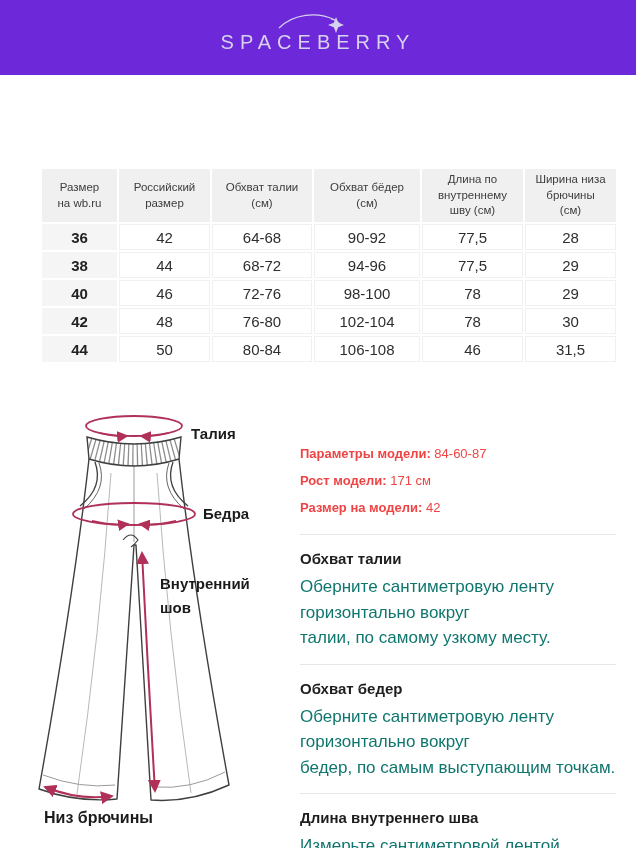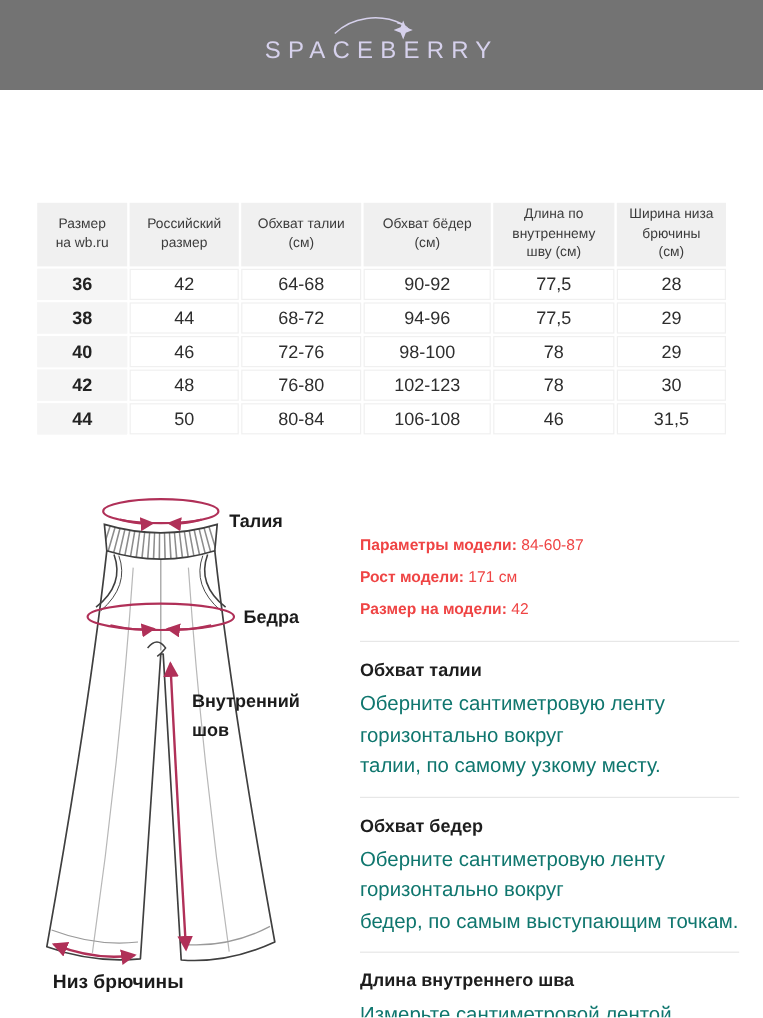--- a/index.html
+++ b/index.html
@@ -9,34 +9,34 @@
     width: 636px; height: 848px;
     background: #ffffff;
     font-family: "Liberation Sans", sans-serif;
     overflow: hidden;
     margin: 0 auto;
   }
   
   .banner {
     position: absolute; left: 0; top: 0;
     width: 636px; height: 75px;
-    background: #737373;
+    background: #6d28d9;
     display: flex; align-items: center; justify-content: center;
   }
   .logo { position: relative; display: inline-block; padding-top: 10px; }
   .logo-text {
     color: #d6d1ec;
     font-size: 20px;
     letter-spacing: 6px;
     font-weight: 400;
   }
   .comet { position: absolute; left: 52px; top: -10px; width: 80px; height: 26px; }
   
   .size-table {
-    position: absolute; left: 29px; top: 167px;
+    position: absolute; left: 40px; top: 167px;
     border-collapse: separate; border-spacing: 2px;
     table-layout: fixed;
   }
   .size-table th, .size-table td {
     text-align: center; vertical-align: middle;
   }
   .size-table th {
     background: #f0f0f0;
     color: #3c3c3c;
     font-weight: 400;
@@ -138,21 +138,21 @@
         <td>46</td>
         <td>72-76</td>
         <td>98-100</td>
         <td>78</td>
         <td>29</td>
       </tr>
       <tr>
         <td class="first">42</td>
         <td>48</td>
         <td>76-80</td>
-        <td>102-123</td>
+        <td>102-104</td>
         <td>78</td>
         <td>30</td>
       </tr>
       <tr>
         <td class="first">44</td>
         <td>50</td>
         <td>80-84</td>
         <td>106-108</td>
         <td>46</td>
         <td>31,5</td>

